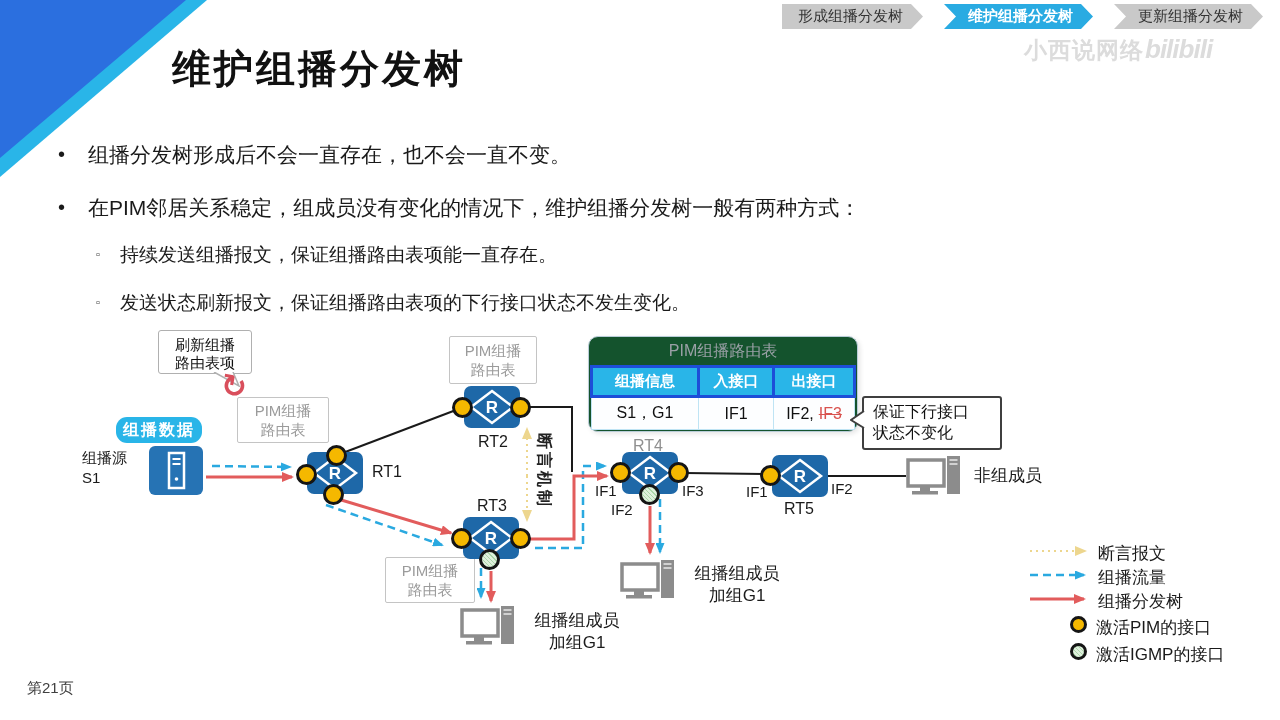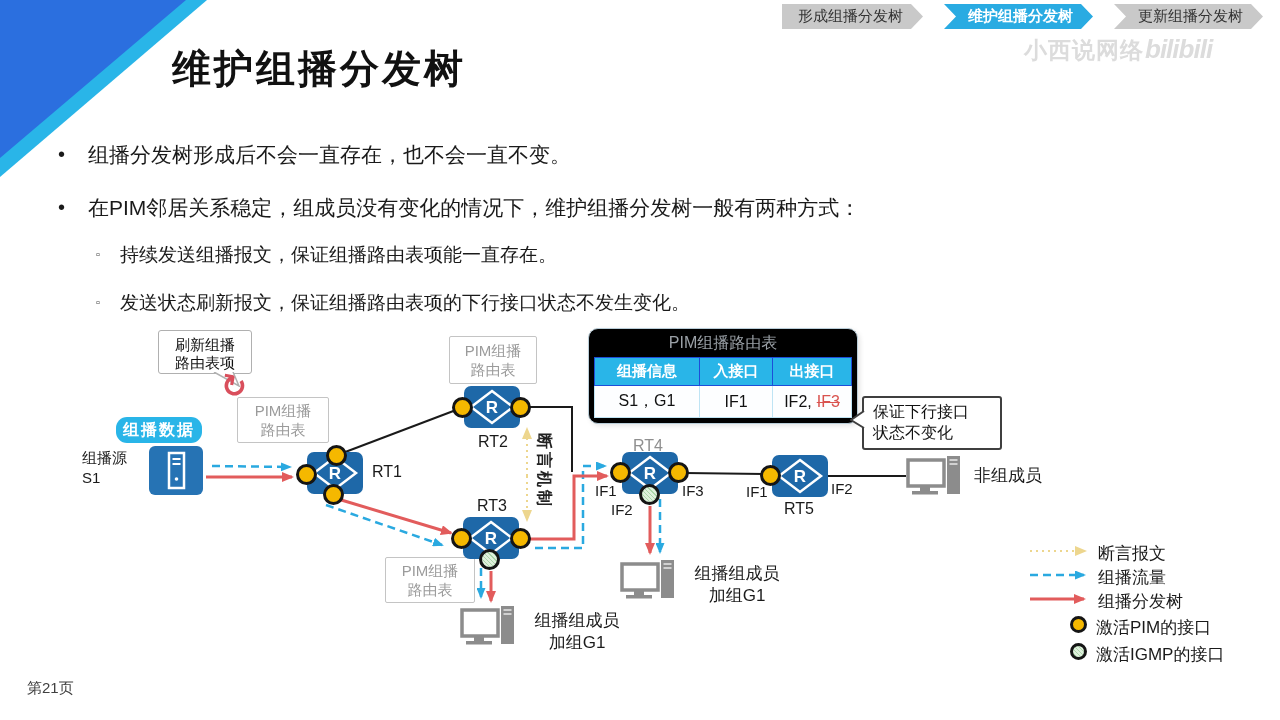--- a/index.html
+++ b/index.html
@@ -59,26 +59,26 @@
   .lbl{position:absolute;font-size:15px;color:#1a1a1a;white-space:nowrap;}
   .lbl.gray{color:#8f8f8f;}
   .lbl.big{font-size:16px;}
   .lbl.center{text-align:left;}
 
   .assert-label{position:absolute;left:554px;top:433px;transform:rotate(90deg);
         transform-origin:0 0;font-size:16px;font-weight:600;letter-spacing:3px;
         color:#222;white-space:nowrap;}
 
   
-  .rtable{position:absolute;left:588px;top:328px;width:268px;height:94px;background:#000000;
+  .rtable{position:absolute;left:588px;top:336px;width:268px;height:94px;background:#14532d;
           border:1.5px solid #b9cdd8;border-radius:10px;box-shadow:2px 2px 5px rgba(0,0,0,.10);}
   .rtable-title{text-align:center;color:#9aa0a6;font-size:16px;margin-top:4px;}
   .rtable table{border-collapse:collapse;margin:3px auto 0 auto;}
   .rtable th{background:#29b5e8;color:#fff;font-size:15px;font-weight:bold;
-             padding:4px 0;border:1px solid #1d4ed8;}
+             padding:4px 0;border:3px solid #1d4ed8;}
   .rtable td{font-size:16px;text-align:center;padding:5px 0;border:1px solid #bfe4f4;
              background:#fdfeff;color:#111;}
   .c1{width:104px;} .c2{width:72px;} .c3{width:78px;}
   .removed{color:#d9534f;text-decoration:line-through;text-decoration-color:#d9534f;margin-left:5px;}
 
   .legend-text{position:absolute;font-size:17px;color:#1a1a1a;white-space:nowrap;}
   .legend-port{position:absolute;width:11px;height:11px;border-radius:50%;
         border:3px solid #151515;background:#f5b800;box-sizing:content-box;}
   .legend-port.igmp{background:repeating-linear-gradient(45deg,#dff0dd 0px,#dff0dd 2px,#abd6a9 2px,#abd6a9 3px);}
 

